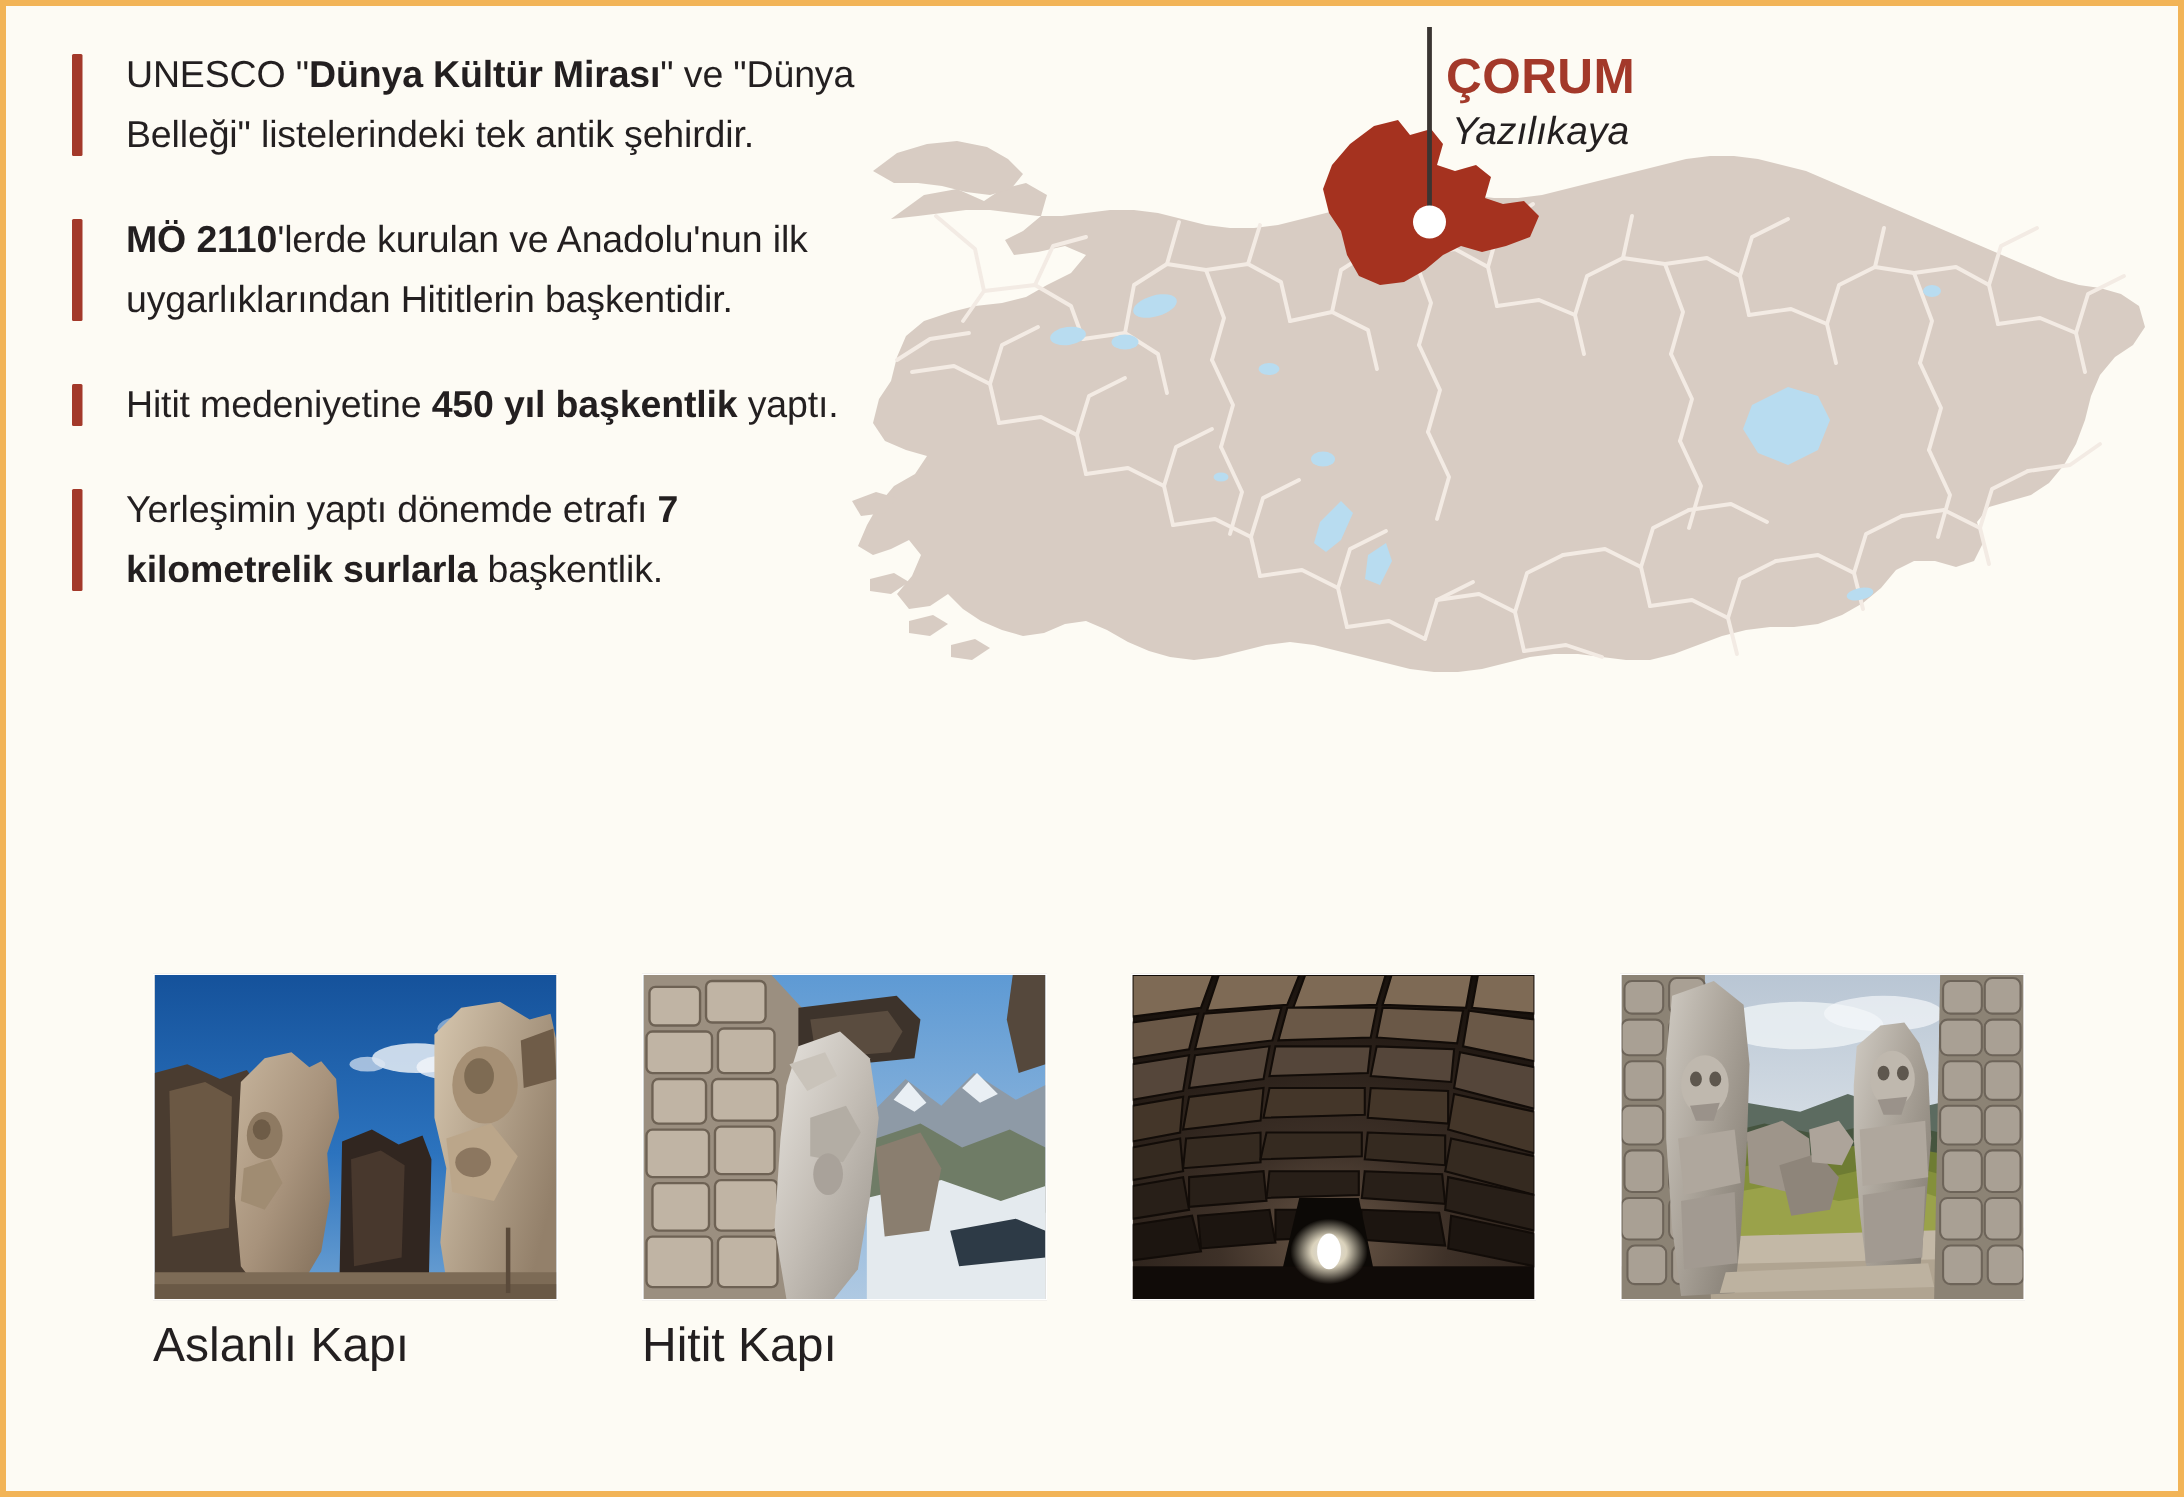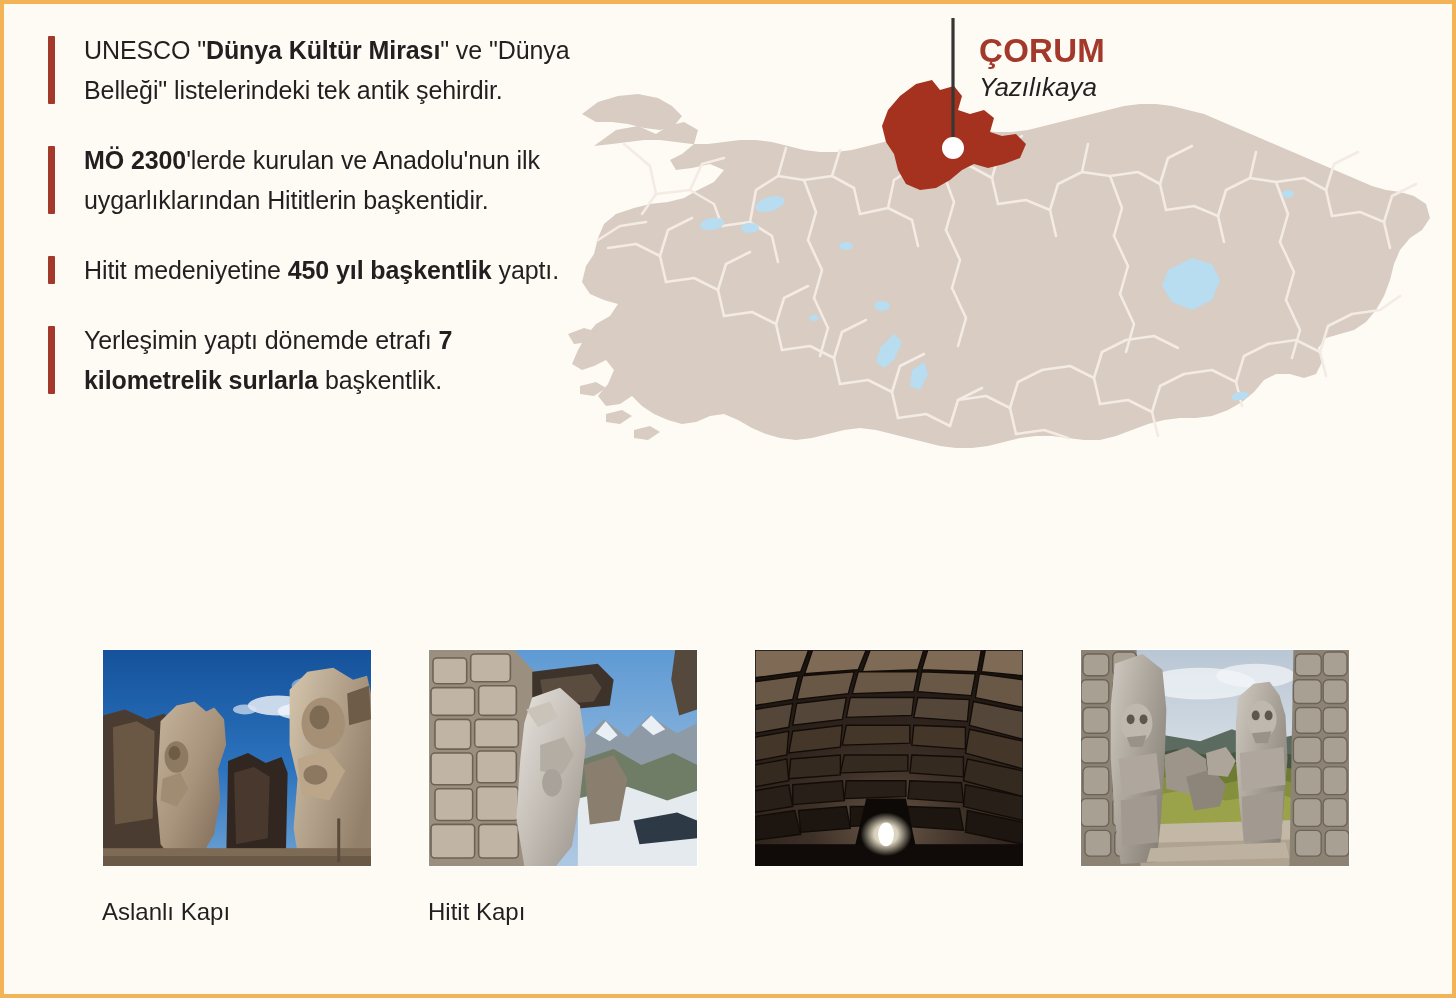--- a/index.html
+++ b/index.html
@@ -58,23 +58,23 @@
   #map-panel {
     position: absolute;
     left: 560px;
     top: 14px;
     width: 880px;
     height: 480px;
   }
 
   #map-label {
     position: absolute;
-    left: 415px;
+    left: 400px;
     top: 14px;
-    text-align: left;
+    text-align: center;
   }
   #map-title {
     font-size: 33px;
     font-weight: bold;
     color: #A3392A;
     line-height: 38px;
     letter-spacing: 0.3px;
   }
   #map-subtitle {
     font-size: 26px;
@@ -101,41 +101,41 @@
     width: 270px;
     height: 218px;
     position: relative;
     overflow: hidden;
     background: #cfcabf;
     border: 1px solid #ffffff;
   }
   .photo svg { display: block; width: 100%; height: 100%; }
 
   .caption {
-    margin-top: 28px;
-    font-size: 24px;
+    margin-top: 13px;
+    font-size: 32px;
     line-height: 33px;
     color: #231F20;
   }
 </style>
 </head>
 <body>
 
 <div id="page">
 
   <div id="facts">
 
     <div class="fact">
       <span class="fact-bar"></span>
       <div class="fact-text"><span>UNESCO "</span><b>Dünya Kültür Mirası</b><span>" ve "Dünya Belleği" listelerindeki tek antik şehirdir.</span></div>
     </div>
 
     <div class="fact">
       <span class="fact-bar"></span>
-      <div class="fact-text"><b>MÖ 2300</b><span>'lerde kurulan ve Anadolu'nun ilk uygarlıklarından Hititlerin başkentidir.</span></div>
+      <div class="fact-text"><b>MÖ 2110</b><span>'lerde kurulan ve Anadolu'nun ilk uygarlıklarından Hititlerin başkentidir.</span></div>
     </div>
 
     <div class="fact">
       <span class="fact-bar"></span>
       <div class="fact-text"><span>Hitit medeniyetine </span><b>450 yıl başkentlik</b><span> yaptı.</span></div>
     </div>
 
     <div class="fact">
       <span class="fact-bar"></span>
       <div class="fact-text"><span>Yerleşimin yaptı dönemde etrafı </span><b>7 kilometrelik surlarla</b><span> başkentlik.</span></div>

